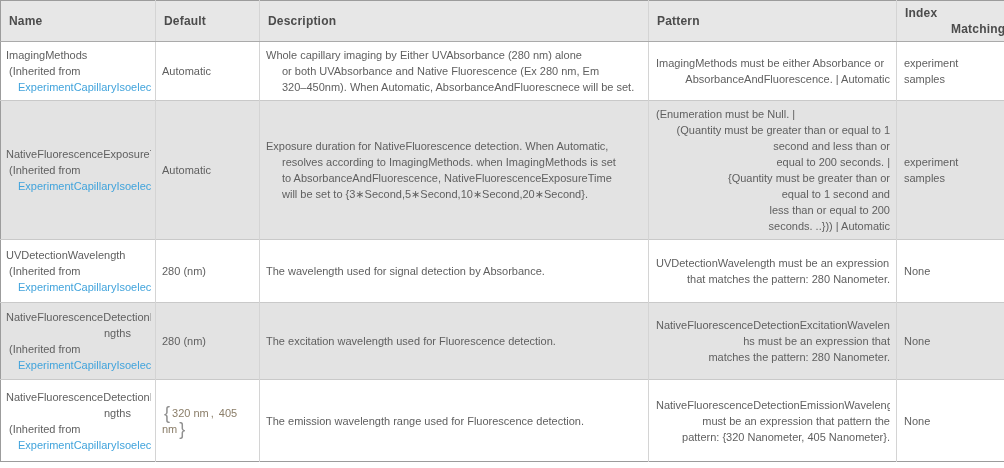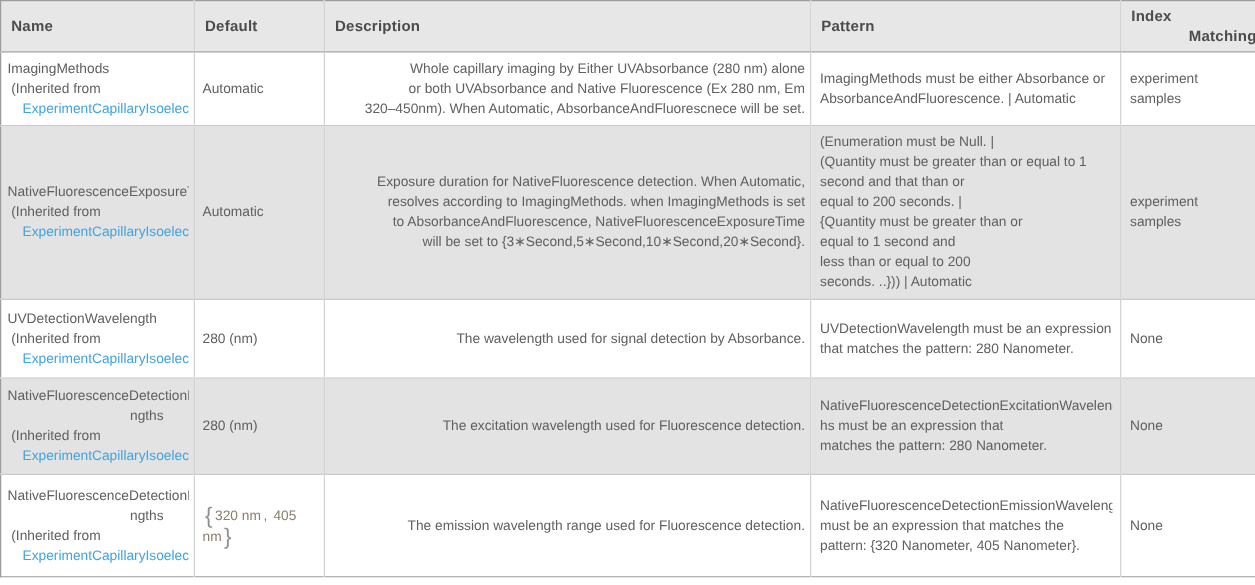--- a/index.html
+++ b/index.html
@@ -28,26 +28,26 @@
   .nl-cont{margin-left:98px;}
   .nl-inh{margin-left:3px;}
   .nl-link{margin-left:12px;color:var(--link);cursor:pointer;}
   
   td.default-cell{padding-left:6px;}
   .brace{font-size:18px;font-weight:300;color:#909090;vertical-align:-2px;padding:0 2px;}
   .list-item,.list-sep{color:var(--value-brown);}
   .list-sep{padding:0 5px 0 2px;}
   
   td.desc-cell{padding-left:6px;padding-right:4px;}
-  td.desc-cell .line{text-align:right;white-space:nowrap;overflow:hidden;}
+  td.desc-cell .line{text-align:left;white-space:nowrap;overflow:hidden;}
   td.desc-cell .line:not(:first-child){margin-left:16px;}
   
   td.pattern-cell{padding-left:7px;padding-right:6px;}
   td.pattern-cell .line{white-space:nowrap;overflow:hidden;}
-  td.pattern-cell .line:not(:first-child){text-align:left;}
+  td.pattern-cell .line:not(:first-child){text-align:right;}
   
   td.index-cell{padding-left:7px;}
 </style>
 </head>
 <body>
 
 <table class="doc">
   <colgroup>
     <col class="c-name">
       <col class="c-def">
@@ -109,21 +109,21 @@
         </td>
         <td class="desc-cell">
           <div class="line">Exposure duration for NativeFluorescence detection.  When Automatic,</div>
           <div class="line">resolves according to ImagingMethods. when ImagingMethods is set</div>
           <div class="line">to AbsorbanceAndFluorescence, NativeFluorescenceExposureTime</div>
           <div class="line">will be set to {3∗Second,5∗Second,10∗Second,20∗Second}.</div>
         </td>
         <td class="pattern-cell">
           <div class="line">(Enumeration must be Null.  |</div>
           <div class="line">(Quantity must be greater than or equal to 1</div>
-          <div class="line">second and that than or</div>
+          <div class="line">second and less than or</div>
           <div class="line">equal to 200 seconds.  |</div>
           <div class="line">{Quantity must be greater than or</div>
           <div class="line">equal to 1 second and</div>
           <div class="line">less than or equal to 200</div>
           <div class="line">seconds. ..}))  |  Automatic</div>
         </td>
         <td class="index-cell">
           <div>experiment samples</div>
         </td>
       </tr>
@@ -177,21 +177,21 @@
           <div class="nl-link">ExperimentCapillaryIsoelectricFocusing</div>
         </td>
         <td class="default-cell">
           <div><span class="brace">{</span><span class="list-item">320 nm</span><span class="list-sep">,</span><span class="list-item">405 nm</span><span class="brace">}</span></div>
         </td>
         <td class="desc-cell">
           <div class="line">The emission wavelength range used for Fluorescence detection.</div>
         </td>
         <td class="pattern-cell">
           <div class="line">NativeFluorescenceDetectionEmissionWavelengths</div>
-          <div class="line">must be an expression that matches the</div>
+          <div class="line">must be an expression that pattern the</div>
           <div class="line">pattern: {320 Nanometer, 405 Nanometer}.</div>
         </td>
         <td class="index-cell">
           <div>None</div>
         </td>
       </tr>
     </tbody>
 </table>
 
 </body></html>

